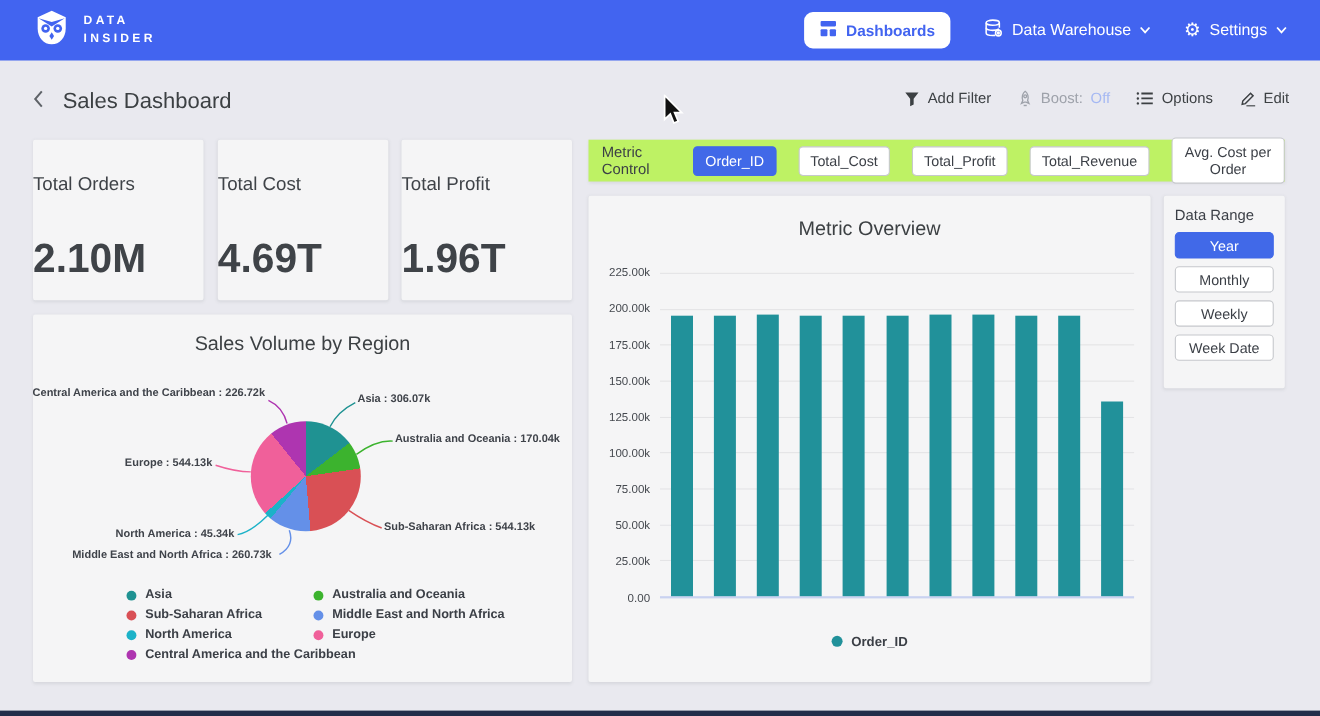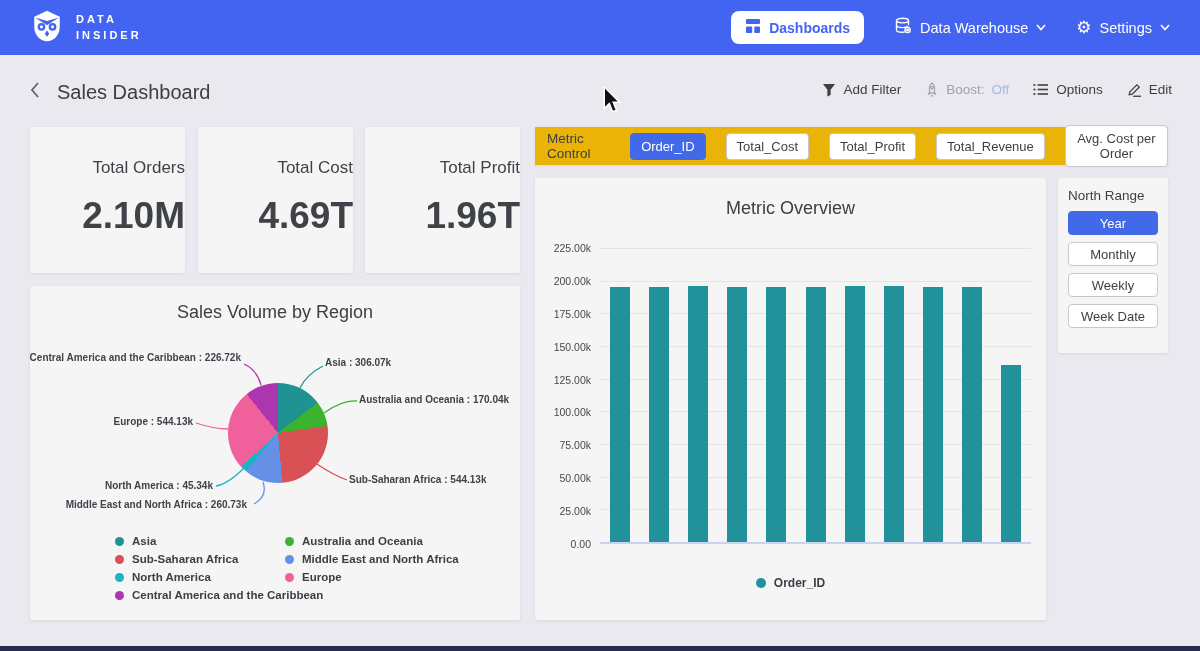--- a/index.html
+++ b/index.html
@@ -20,26 +20,26 @@
   .gear-glyph { font-size:17px; color:#fff; line-height:1; }
   .back-btn { position:absolute; left:26px; top:80px; width:18px; height:20px; cursor:pointer; }
   .page-title { position:absolute; left:57px; top:81px; font-size:20px; color:#3c4043; }
   .toolbar { position:absolute; right:28px; top:82px; display:flex; align-items:center; gap:24px; }
   .tool-item { display:flex; align-items:center; gap:7px; font-size:13.5px; color:#3c4043; cursor:pointer; }
   .tool-item .muted { color:#9ea2aa; }
   .boost-off { color:#a5b8f3; }
 
   
   .card { position:absolute; background:#f5f5f6; border-radius:2px; box-shadow:0 1px 3px rgba(60,64,67,.10); }
-  .kpi-card { width:155px; height:146px; top:127px; display:flex; flex-direction:column; align-items:flex-end; padding-top:31px; }
+  .kpi-card { width:155px; height:146px; top:127px; display:flex; flex-direction:column; align-items:flex-start; padding-top:31px;gap:19px; }
   .kpi-label { font-size:17px; color:#3f4348; }
   .kpi-value { font-size:37px; font-weight:bold; color:#3f4348; margin-top:17px; }
 
   
-  .metric-bar { position:absolute; left:535px; top:127px; width:633px; height:38px; background:#eab308;
+  .metric-bar { position:absolute; left:535px; top:127px; width:633px; height:38px; background:#bef264;
                 box-shadow:0 1px 3px rgba(60,64,67,.10); display:flex; align-items:center; padding-left:12px; gap:20px; }
   .metric-label { font-size:13.5px; color:#3b3f46; margin-right:4px; }
   .metric-btn { background:#fff; border:1px solid #c6c8cc; border-radius:4px; padding:5px 10px; font-size:13px;
                 color:#3b3f46; cursor:pointer; font-family:"Liberation Sans",sans-serif; }
   .metric-btn.selected { background:#4169e8; border-color:#4169e8; color:#fff; }
 
   
   .bar-card { left:535px; top:178px; width:511px; height:442px; }
   .chart-title { position:absolute; left:0; width:100%; text-align:center; top:20px; font-size:18px; color:#3c4043; }
   .plot { position:absolute; left:65px; top:70px; width:431px; height:296px; border-bottom:2px solid #c9d2f0; }
@@ -270,21 +270,21 @@
           </div>
         </div>
     </div>
     <div class="bar-legend">
       <span class="legend-dot" style="background: rgb(33, 145, 154);"></span>
       <span>Order_ID</span>
     </div>
   </div>
 
   <div class="card range-card">
-    <div class="range-label">North Range</div>
+    <div class="range-label">Data Range</div>
     <button class="range-btn selected">Year</button>
     <button class="range-btn">Monthly</button>
     <button class="range-btn">Weekly</button>
     <button class="range-btn">Week Date</button>
   </div>
 
   <div class="card pie-card">
     <div class="chart-title" style="top:16px">Sales Volume by Region</div>
     <svg class="leader-svg" fill="none" stroke-width="1.3">
       <path d="M270,102 Q277,88 293,80" stroke="#1f9292"></path>

